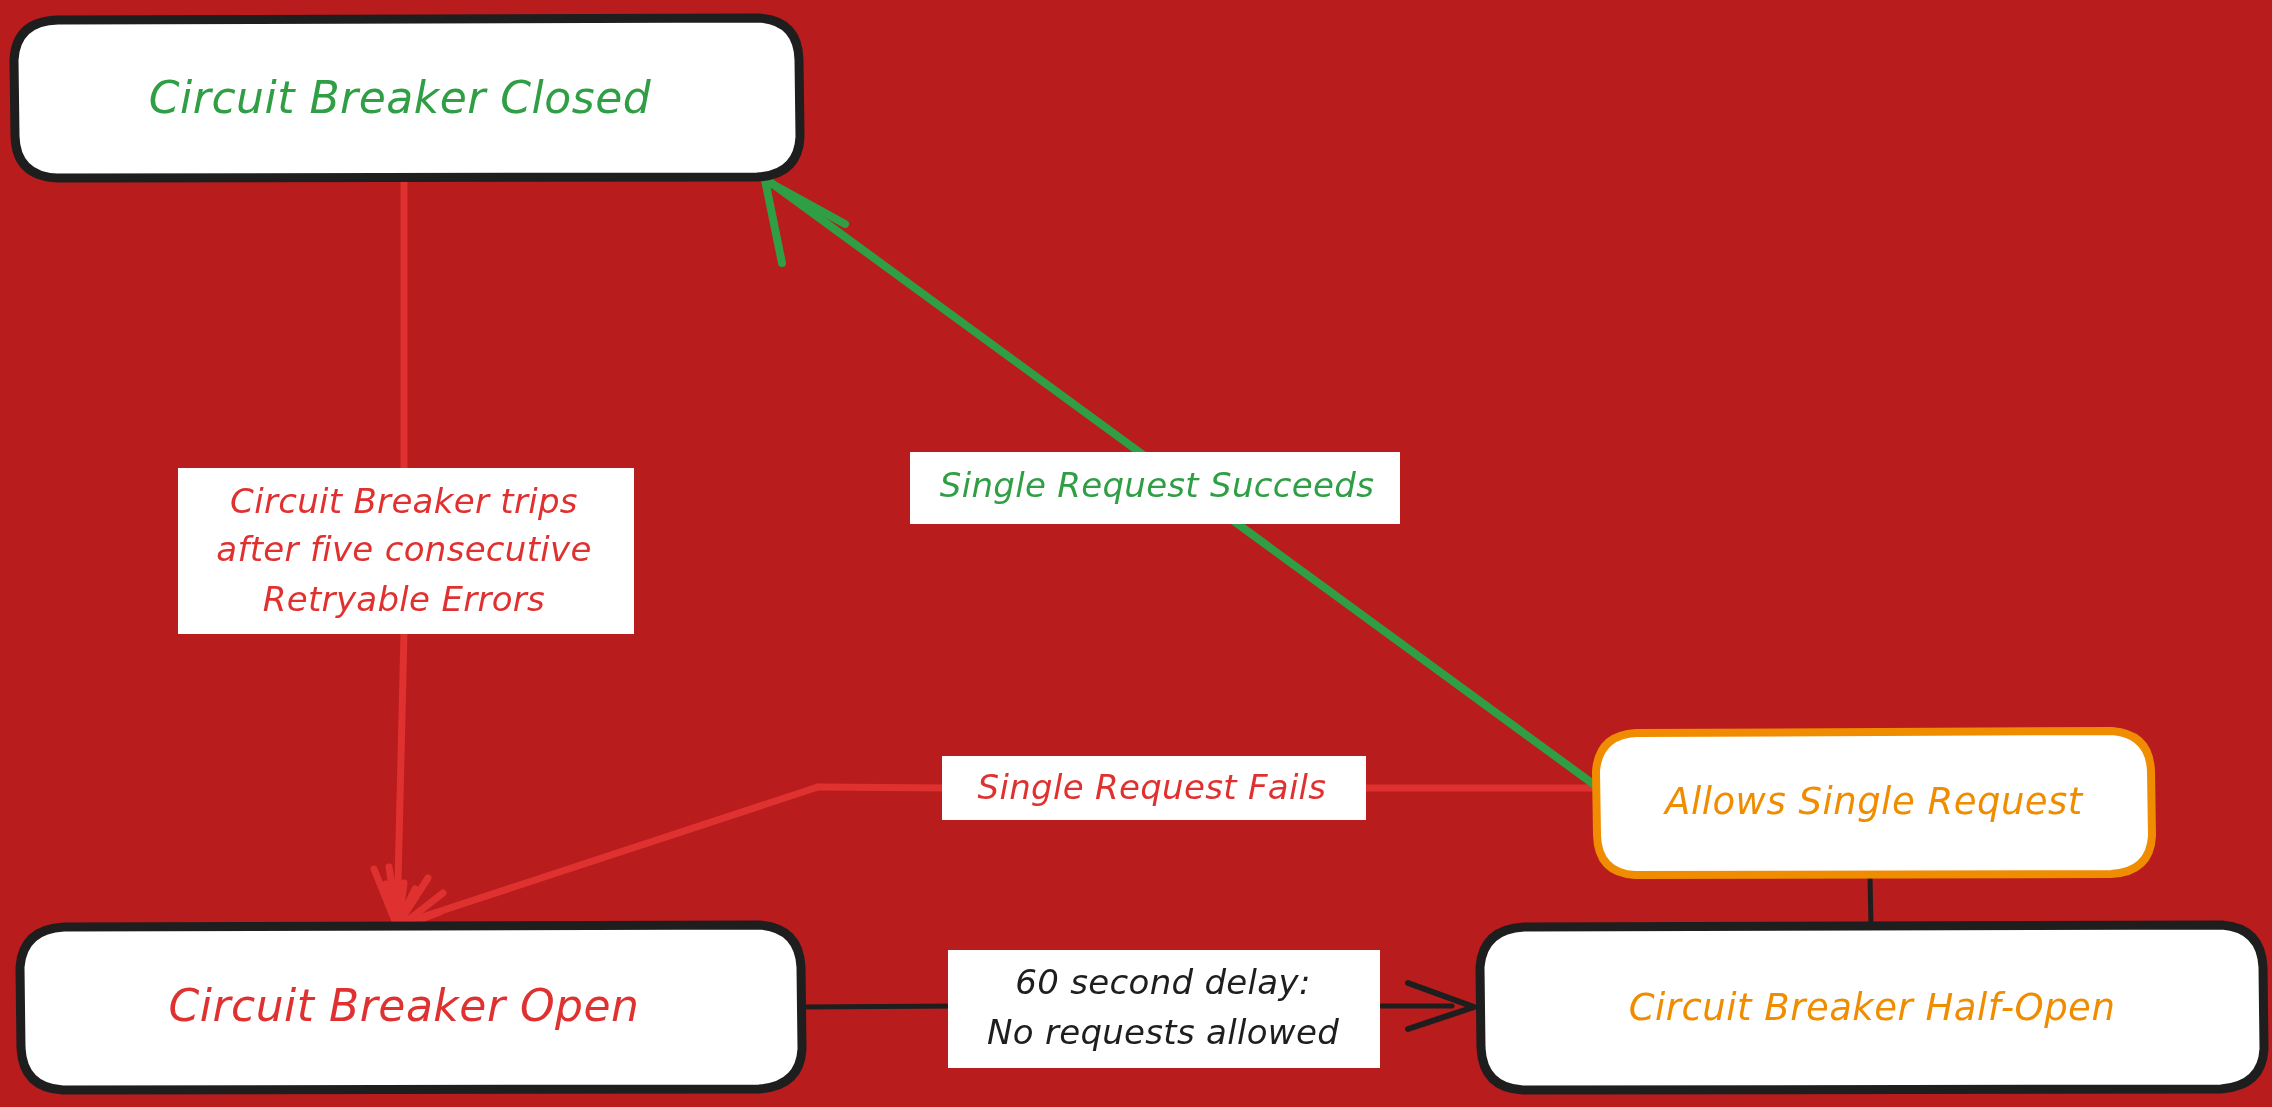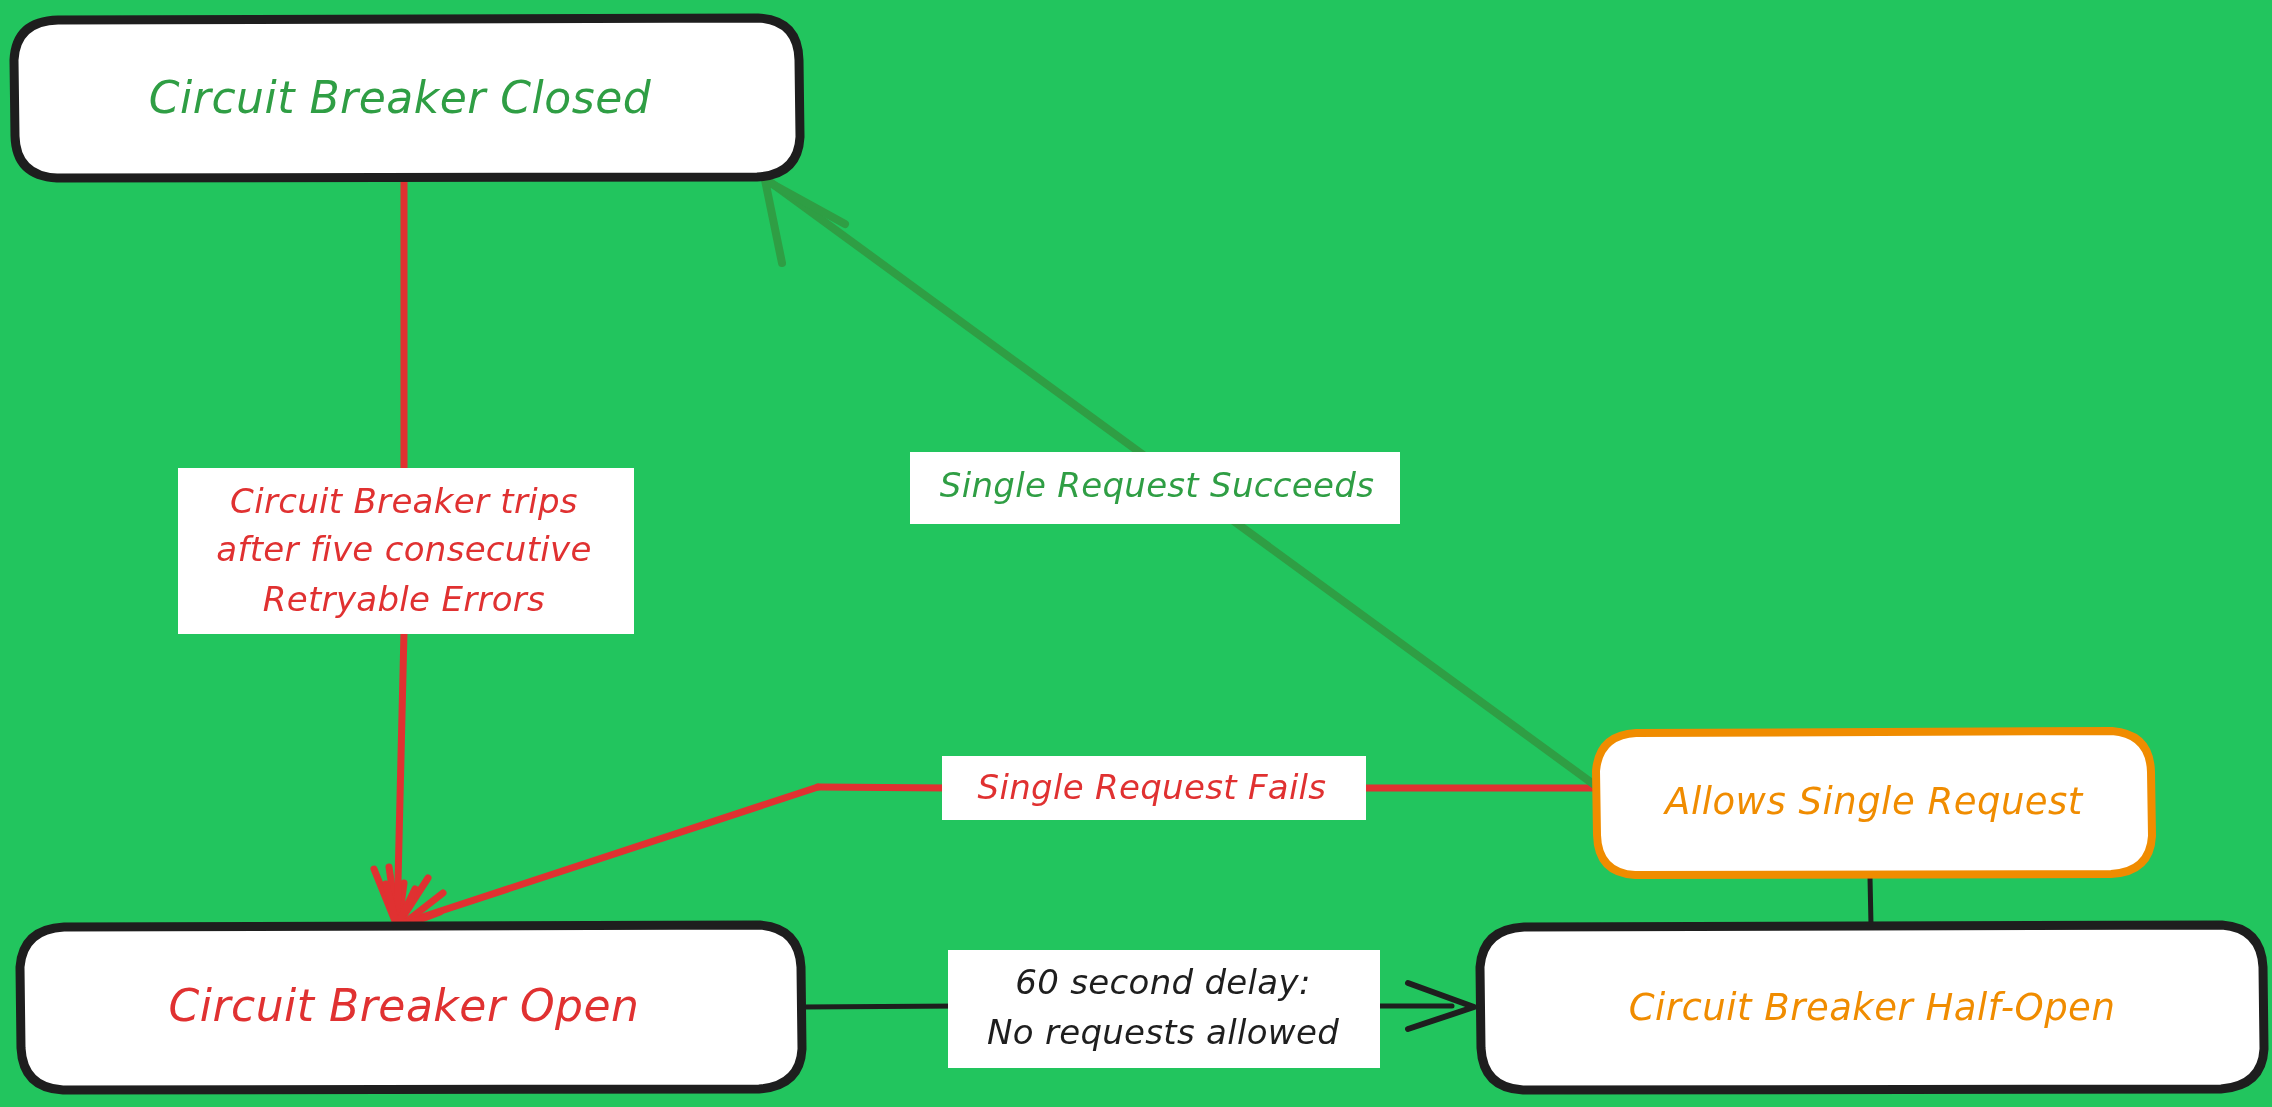--- a/index.html
+++ b/index.html
@@ -11,21 +11,21 @@
   body {
     width: 2272px;
     height: 1107px;
     font-family: "DejaVu Sans", sans-serif;
     overflow: hidden;
   }
   #diagram-root {
     position: relative;
     width: 2272px;
     height: 1107px;
-    background: #22c55e;
+    background: #b91c1c;
   }
   svg#diagram-svg {
     position: absolute;
     top: 0;
     left: 0;
     width: 2272px;
     height: 1107px;
   }
   
   .node-shape {

